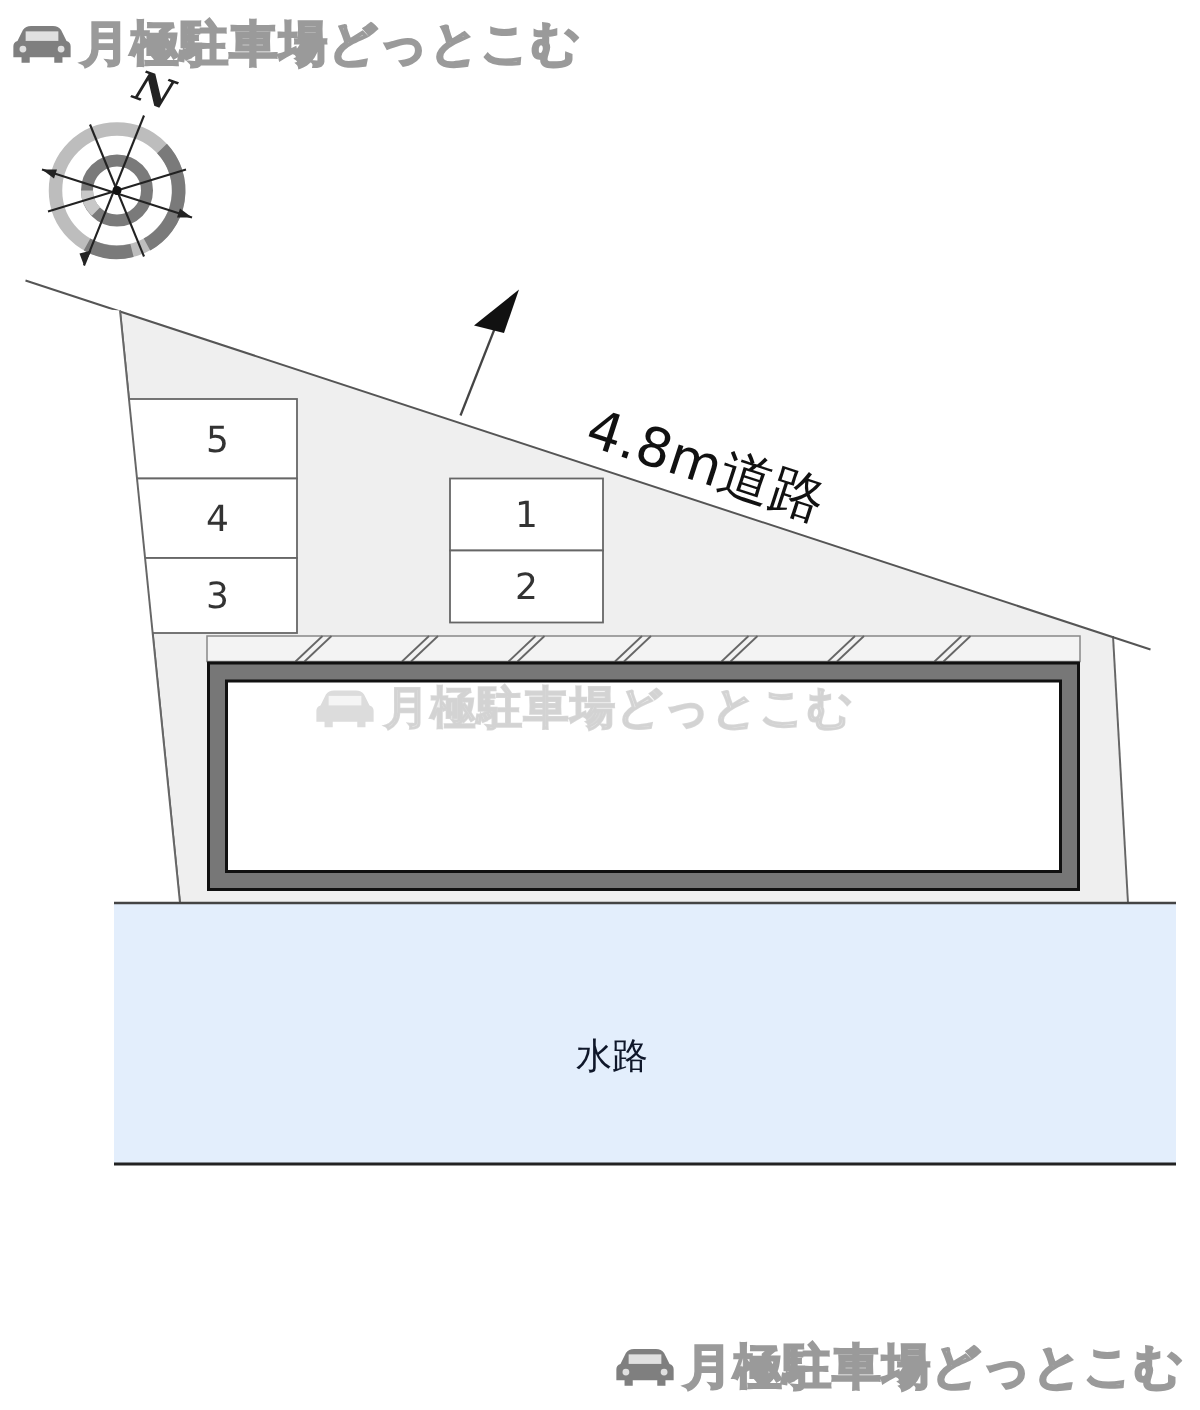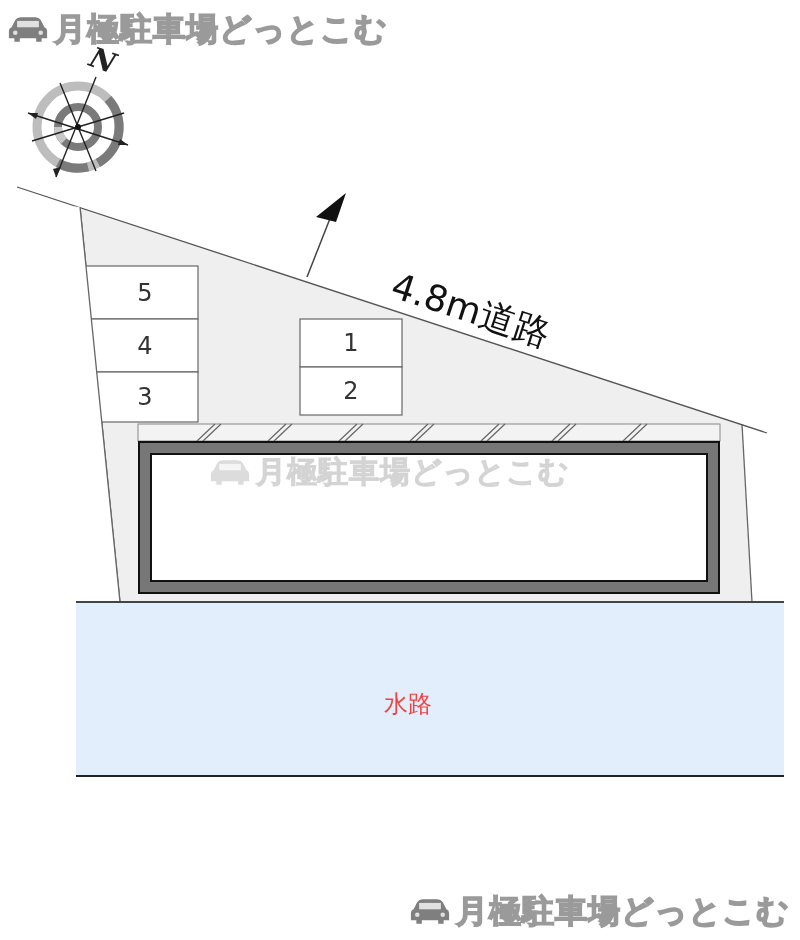--- a/index.html
+++ b/index.html
@@ -11,21 +11,21 @@
           color: #e9e9e9; -webkit-text-stroke: 1.5px #9a9a9a; letter-spacing: 1px; text-align: center; }
     .wm .car { width: 40px; height: 28px; position: relative; }
     .wm-top { left: 8px; top: 8px; font-size: 32px; }
     .wm-mid { left: 210px; top: 452px; font-size: 30px; color: rgba(235,235,235,0.85);
               -webkit-text-stroke: 1px rgba(200,200,200,0.7); }
     .wm-bot { left: 410px; top: 890px; font-size: 32px; }
     .slot-num { position: absolute; font-size: 24px; color: #333;
                 display: flex; align-items: center; justify-content: center; }
     .road-label { position: absolute; left: 400px; top: 262px; font-size: 36px; color: #111;
                   transform: rotate(18deg); transform-origin: left top; white-space: nowrap; }
-    .water-label { position: absolute; left: 384px; top: 688px; font-size: 24px; color: #ef4444; }
+    .water-label { position: absolute; left: 384px; top: 688px; font-size: 24px; color: #0f172a; }
     .compass-n { position: absolute; left: 90px; top: 44px; font-family: "DejaVu Serif", serif;
                  font-style: italic; font-weight: bold; font-size: 28px; color: #222;
                  transform: rotate(20deg); }
   </style>
 </head>
 <body>
 
 <svg width="800" height="940" viewBox="0 0 800 940">
 
   <polygon points="80,207 742,424 752,602 120,602" fill="#efefef" stroke="none"></polygon>

